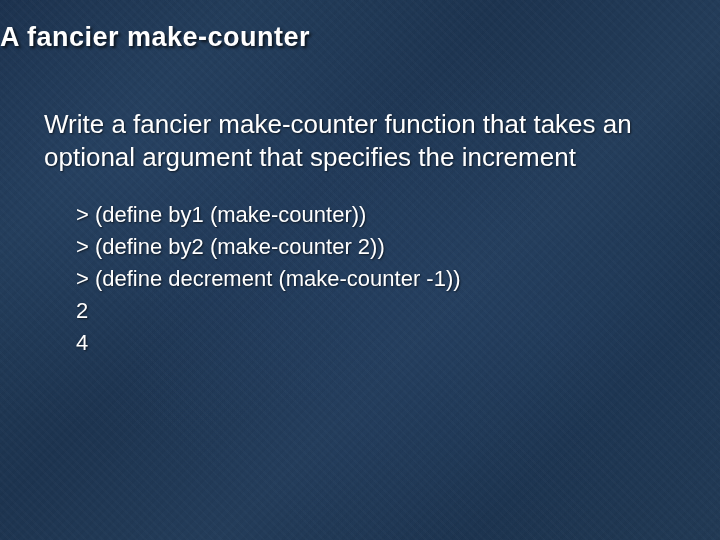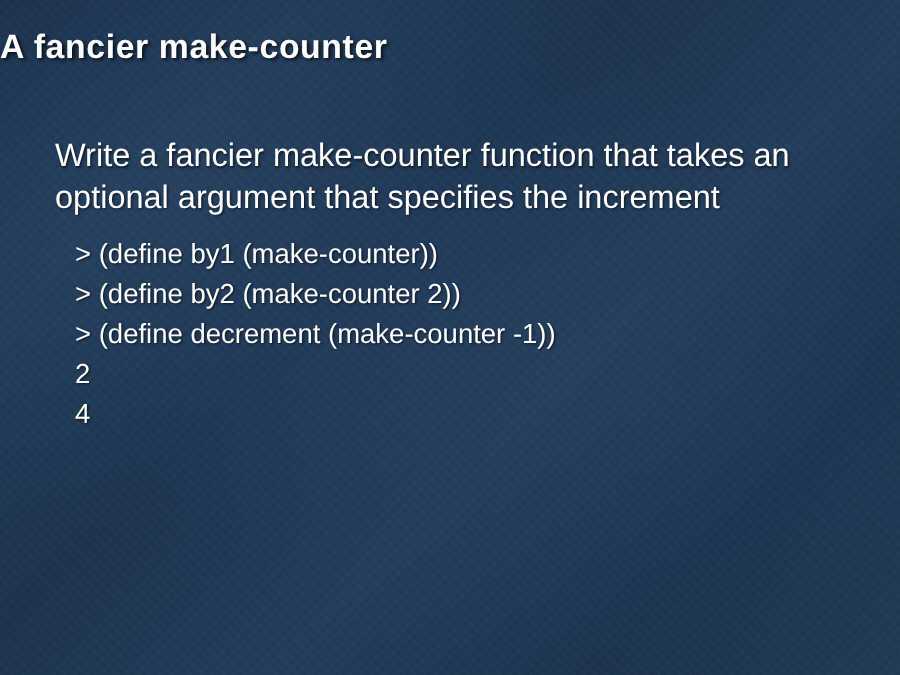--- a/index.html
+++ b/index.html
@@ -46,27 +46,27 @@
   .body {
     position: absolute;
     top: 108px;
     left: 44px;
     right: 48px;
   }
   .lead {
     font-size: 26px;
     line-height: 1.25;
     text-shadow: 1px 1px 2px rgba(0,0,0,0.6);
-    margin-bottom: 14px;
+    margin-bottom: 26px;
   }
   .code {
     font-size: 22px;
     line-height: 1.45;
     text-shadow: 1px 1px 2px rgba(0,0,0,0.6);
-    margin-left: 16px;
+    margin-left: 32px;
   }
   .code div {
     white-space: pre;
   }
 </style>
 </head>
 <body>
 
 <div class="slide">
   <div class="title">A fancier make-counter</div>

